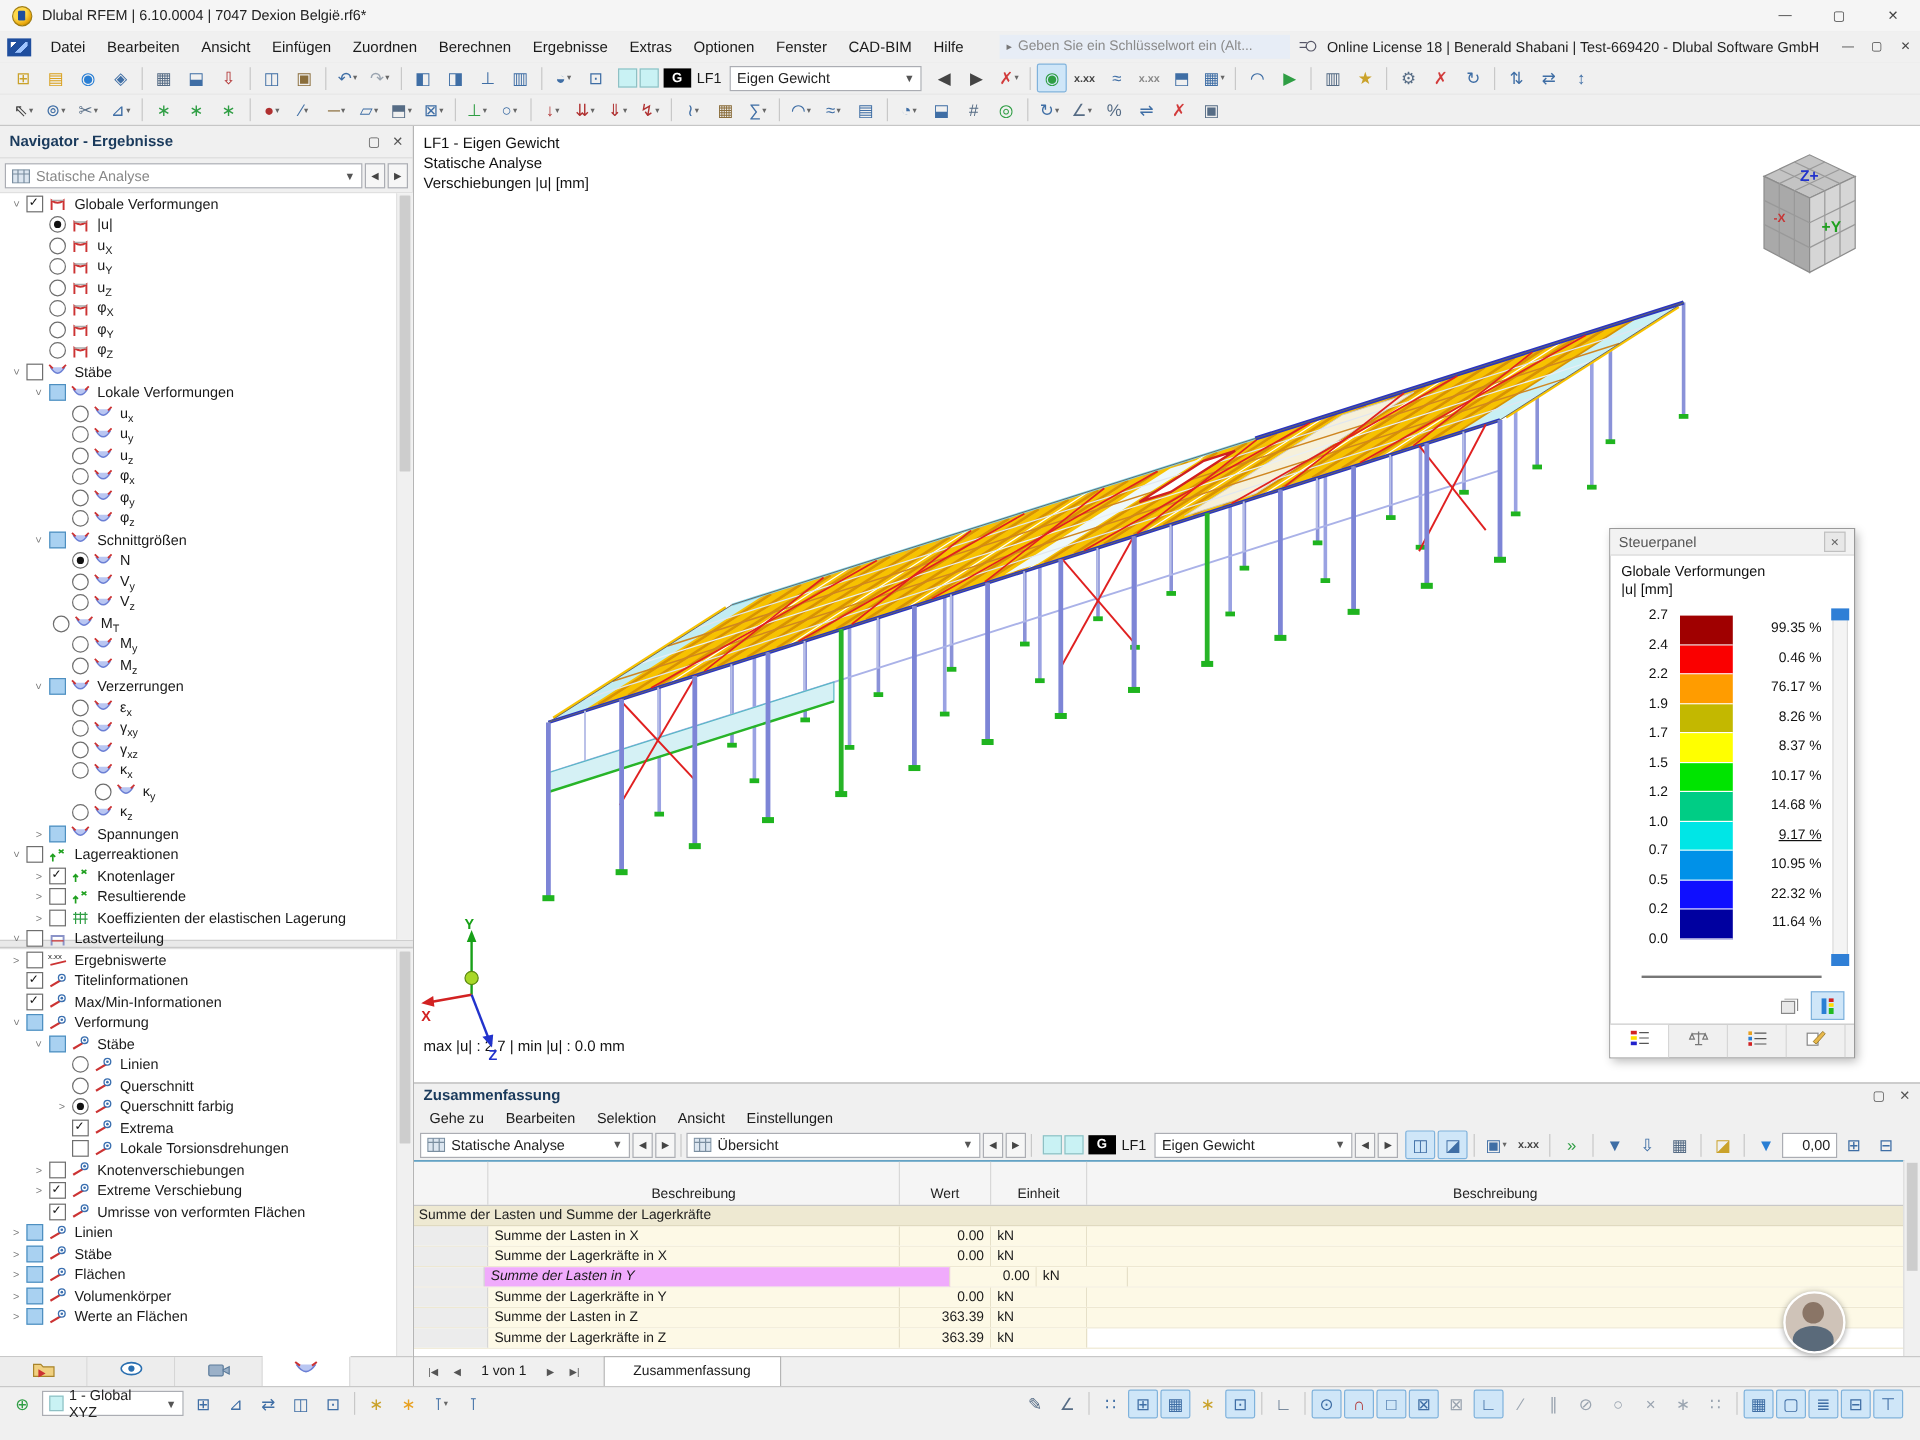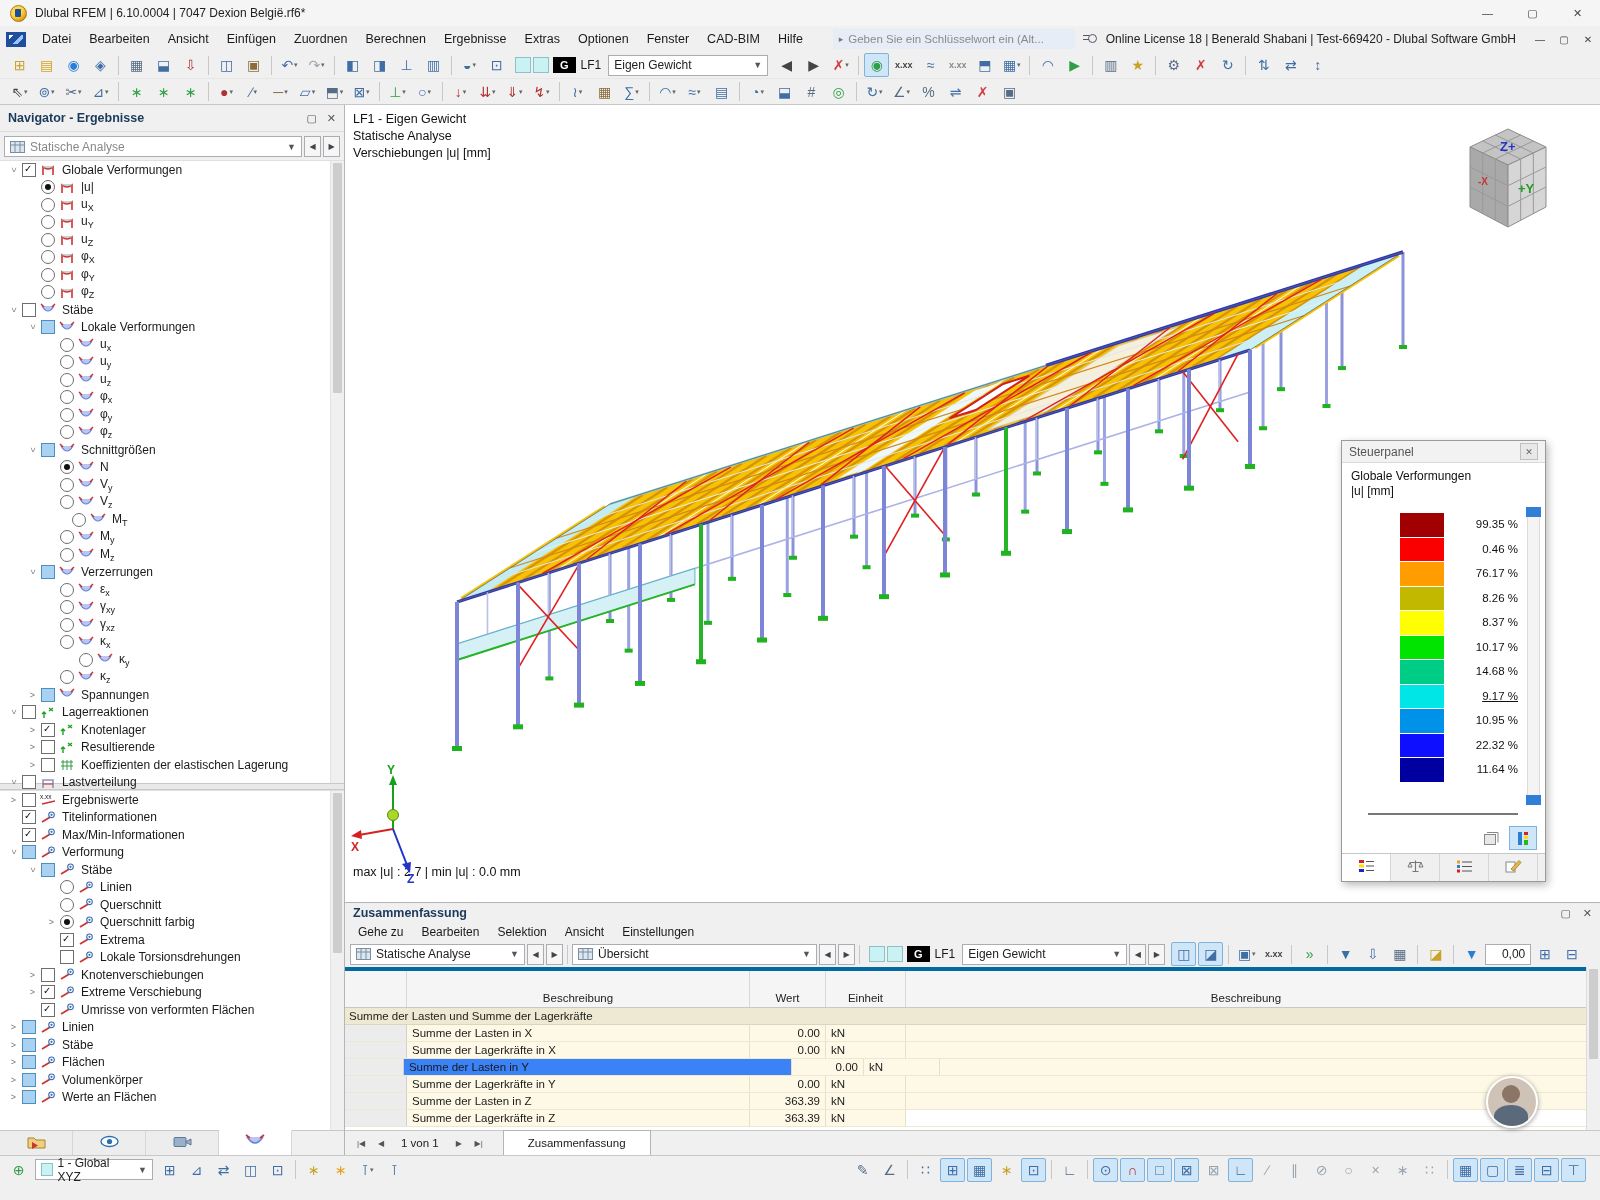--- a/index.html
+++ b/index.html
@@ -94,21 +94,21 @@
   .sp-tabs{position:absolute;bottom:0;left:0;width:100%;height:27px;display:flex;border-top:1px solid #c8c8c8;background:#f0f0f0;}
   .sp-tab{width:48px;display:flex;align-items:center;justify-content:center;border-right:1px solid #d6d6d6;}
   .sp-tab.active{background:#fff;}
   
   #summary{position:absolute;left:345px;top:902px;width:1255px;height:253px;background:#f0f0f0;border-top:1px solid #b5b5b5;box-sizing:border-box;}
   .sum-title{height:20px;display:flex;align-items:center;padding:0 8px;font-size:12.5px;font-weight:bold;color:#1a3a5c;}
   .sum-title .hbtn{margin-left:auto;display:flex;gap:12px;font-weight:normal;font-size:11px;color:#555;}
   .sum-menu{height:18px;display:flex;align-items:center;padding:0 4px;}
   .sum-menu span{padding:0 9px;font-size:12px;}
   .sum-tb{height:26px;display:flex;align-items:center;padding:0 5px;}
-  .sum-table{position:absolute;left:0;top:64px;right:13px;bottom:25px;background:#fff;font-size:11.5px;overflow:hidden;border-top:4px solid #0369a1;}
+  .sum-table{position:absolute;left:0;top:64px;right:13px;bottom:25px;background:#fff;font-size:11.5px;overflow:hidden;border-top:1px solid #0369a1;}
   .st-head{display:flex;height:36px;background:#f5f5f5;border-bottom:1px solid #c8c8c8;}
   .st-head div{display:flex;align-items:flex-end;justify-content:center;padding-bottom:3px;border-right:1px solid #d8d8d8;box-sizing:border-box;color:#222;}
   .st-sec{height:16px;background:#eee9d2;border-bottom:1px solid #ddd6bc;display:flex;align-items:center;padding-left:4px;color:#222;}
   .st-row{display:flex;height:16px;border-bottom:1px solid #eee8d2;}
   .st-row div{box-sizing:border-box;border-right:1px solid #e6e0c8;display:flex;align-items:center;}
   .st-gut{background:#ececec;border-right:1px solid #d0d0d0 !important;}
   .sum-vsb{position:absolute;right:0;top:64px;bottom:25px;width:13px;background:#f0f0f0;border-left:1px solid #dcdcdc;}
   .sum-vsb .thumb{position:absolute;left:2px;right:2px;top:2px;height:90px;background:#cdcdcd;}
   .sum-pager{position:absolute;left:0;bottom:0;width:100%;height:25px;background:#f0f0f0;border-top:1px solid #c8c8c8;display:flex;align-items:center;padding-left:6px;box-sizing:border-box;}
   .pg-btn{width:20px;height:18px;display:flex;align-items:center;justify-content:center;font-size:8px;color:#555;}
@@ -685,21 +685,21 @@
           <span class="exp"></span>
           <span class="ctl-r"></span>
           <span class="ticon">
             <svg width="16" height="13">
               <path d="M2 3 Q8 13 14 3" fill="#b9c6f2" stroke="#6b7fd4" stroke-width="1.2"></path>
               <path d="M1 1 l3 3 M15 1 l-3 3" stroke="#cc3333" stroke-width="1.5"></path>
             </svg>
           </span>
           <span class="tlabel">V<sub>z</sub></span>
         </div>
-        <div class="trow" style="padding-left: 56px;">
+        <div class="trow" style="padding-left: 28px;">
           <span class="exp"></span>
           <span class="ctl-r"></span>
           <span class="ticon">
             <svg width="16" height="13">
               <path d="M2 3 Q8 13 14 3" fill="#b9c6f2" stroke="#6b7fd4" stroke-width="1.2"></path>
               <path d="M1 1 l3 3 M15 1 l-3 3" stroke="#cc3333" stroke-width="1.5"></path>
             </svg>
           </span>
           <span class="tlabel">M<sub>T</sub></span>
         </div>
@@ -1378,20 +1378,34 @@
     <div id="steuerpanel">
       <div class="sp-header">
         <span>Steuerpanel</span>
         <span class="sp-close">✕</span>
       </div>
       <div class="sp-sub">
         <div>Globale Verformungen</div>
         <div>|u| [mm]</div>
       </div>
       <div class="lg" id="legend">
+        <div class="lg-vals" id="lg-vals">
+            <span style="top: -6px;">2.7</span>
+            <span style="top: 18.5px;">2.4</span>
+            <span style="top: 43px;">2.2</span>
+            <span style="top: 67.5px;">1.9</span>
+            <span style="top: 92px;">1.7</span>
+            <span style="top: 116.5px;">1.5</span>
+            <span style="top: 141px;">1.2</span>
+            <span style="top: 165.5px;">1.0</span>
+            <span style="top: 190px;">0.7</span>
+            <span style="top: 214.5px;">0.5</span>
+            <span style="top: 239px;">0.2</span>
+            <span style="top: 263.5px;">0.0</span>
+          </div>
         <div class="lg-track"></div>
         <div class="lg-handle" style="top:-6px"></div>
         <div class="lg-handle" style="bottom:-4px"></div>
       <div class="lg-box" style="top: 0px; background: rgb(160, 0, 0);"></div>
           <div class="lg-pct" style="top: 5px;">99.35 %</div>
           <div class="lg-box" style="top: 24.5px; background: rgb(250, 0, 0);"></div>
           <div class="lg-pct" style="top: 29.5px;">0.46 %</div>
           <div class="lg-box" style="top: 49px; background: rgb(255, 156, 0);"></div>
           <div class="lg-pct" style="top: 54px;">76.17 %</div>
           <div class="lg-box" style="top: 73.5px; background: rgb(195, 184, 0);"></div>
@@ -1581,21 +1595,21 @@
         </div>
         <div class="st-row">
           <div class="st-gut" style="width: 62px; padding-left: 0px;"></div>
           <div style="width: 343px; background: rgb(253, 249, 230); padding-left: 5px;">Summe der Lagerkräfte in X</div>
           <div style="width: 76px; background: rgb(253, 249, 230); padding-left: 0px; justify-content: flex-end; padding-right: 5px;">0.00</div>
           <div style="width: 80px; background: rgb(253, 249, 230); padding-left: 5px;">kN</div>
           <div style="width: 681px; background: rgb(253, 249, 230); padding-left: 5px;"></div>
         </div>
         <div class="st-row">
           <div class="st-gut" style="width: 62px; padding-left: 0px;"></div>
-          <div style="width: 408px; background: #3b82f6; padding-left: 5px;">Summe der Lasten in Y</div>
+          <div style="width: 408px; background: #f0abfc; padding-left: 5px; font-style: italic;">Summe der Lasten in Y</div>
           <div style="width: 76px; background: rgb(253, 249, 230); padding-left: 0px; justify-content: flex-end; padding-right: 5px;">0.00</div>
           <div style="width: 80px; background: rgb(253, 249, 230); padding-left: 5px;">kN</div>
           <div style="width: 681px; background: rgb(253, 249, 230); padding-left: 5px;"></div>
         </div>
         <div class="st-row">
           <div class="st-gut" style="width: 62px; padding-left: 0px;"></div>
           <div style="width: 343px; background: rgb(253, 249, 230); padding-left: 5px;">Summe der Lagerkräfte in Y</div>
           <div style="width: 76px; background: rgb(253, 249, 230); padding-left: 0px; justify-content: flex-end; padding-right: 5px;">0.00</div>
           <div style="width: 80px; background: rgb(253, 249, 230); padding-left: 5px;">kN</div>
           <div style="width: 681px; background: rgb(253, 249, 230); padding-left: 5px;"></div>

